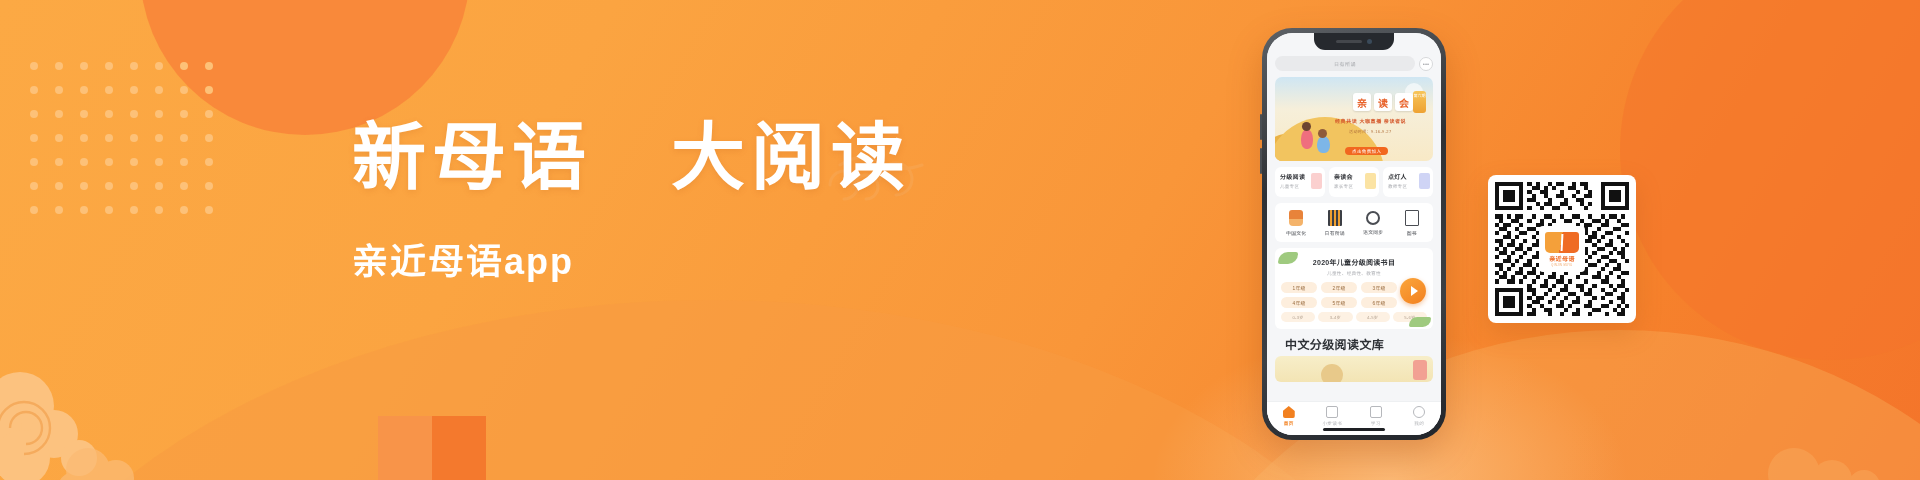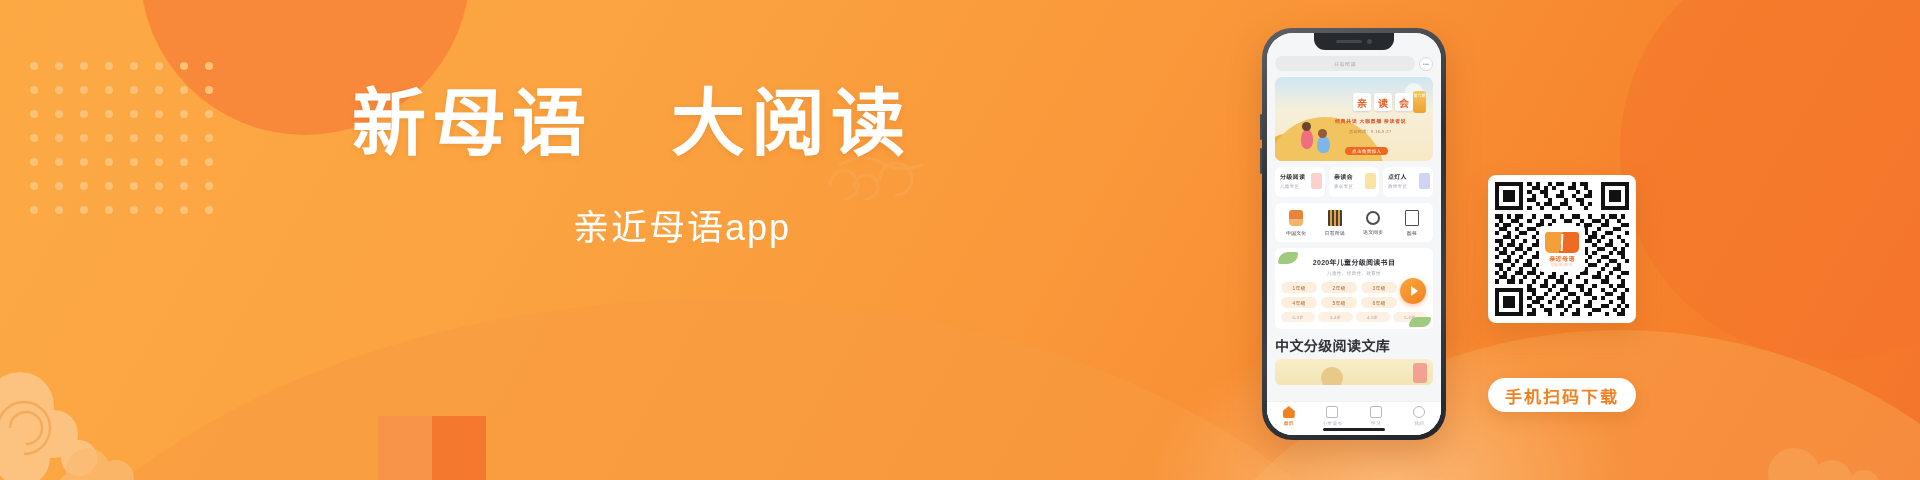--- a/index.html
+++ b/index.html
@@ -105,30 +105,30 @@
     color:#ffffff;
   }
   .headline{
     font-family:"Liberation Serif","DejaVu Serif",serif;
     font-size:74px;
     font-weight:700;
     letter-spacing:6px;
     line-height:1.05;
     white-space:nowrap;
     text-shadow:0 2px 6px rgba(190,90,20,.18);
+    margin-top:34px;
   }
   .headline .gap{ display:inline-block; width:30px; }
   .subhead{
     margin-top:42px;
     font-size:36px;
-    font-weight:400;
+    font-weight:700;
     letter-spacing:2px;
     line-height:1.2;
     white-space:nowrap;
-    text-align:center;
   }
   .tagline{
     margin-top:28px;
     font-size:25px;
     font-weight:300;
     letter-spacing:1.5px;
     line-height:1.3;
     white-space:nowrap;
   }
 
@@ -290,21 +290,21 @@
     background:linear-gradient(145deg,#fba63c,#f2801f);
     display:flex;align-items:center;justify-content:center;
     box-shadow:0 2px 5px rgba(230,120,30,.4);
   }
   .play-fab .tri{
     width:0;height:0;border-left:7px solid #fff;
     border-top:5px solid transparent;border-bottom:5px solid transparent;
     margin-left:2px;
   }
 
-  .libtitle{font-size:14px;font-weight:700;color:#2f3237;letter-spacing:.4px;margin:2px 0 4px 0;}
+  .libtitle{font-size:12px;font-weight:700;color:#2f3237;letter-spacing:.4px;margin:2px 0 4px 10px;}
   .libcard{height:26px;border-radius:6px;background:linear-gradient(180deg,#f7eec9,#f3e4b4);position:relative;overflow:hidden;}
   .libcard .pb{position:absolute;right:6px;top:4px;width:14px;height:20px;border-radius:3px;background:#f2a193;}
   .libcard .ball{position:absolute;left:46px;top:8px;width:22px;height:22px;border-radius:50%;background:#e8c98a;}
 
   .tabbar{
     position:absolute;left:0;right:0;bottom:0;height:34px;
     background:#fff;border-top:1px solid #eef0f2;
     display:flex;align-items:center;justify-content:space-around;
     padding-bottom:5px;
   }
@@ -896,15 +896,14 @@
         </g>
       </svg>
       <div class="qr-logo">
         <div class="bk"></div>
         <div class="lt">亲近母语</div>
         <div class="lt2">QINJIN MUYU</div>
       </div>
     </div>
   </div>
 
-  <div class="dl-btn">手机扫码下载</div>
 
 </div>
 
 </body></html>

